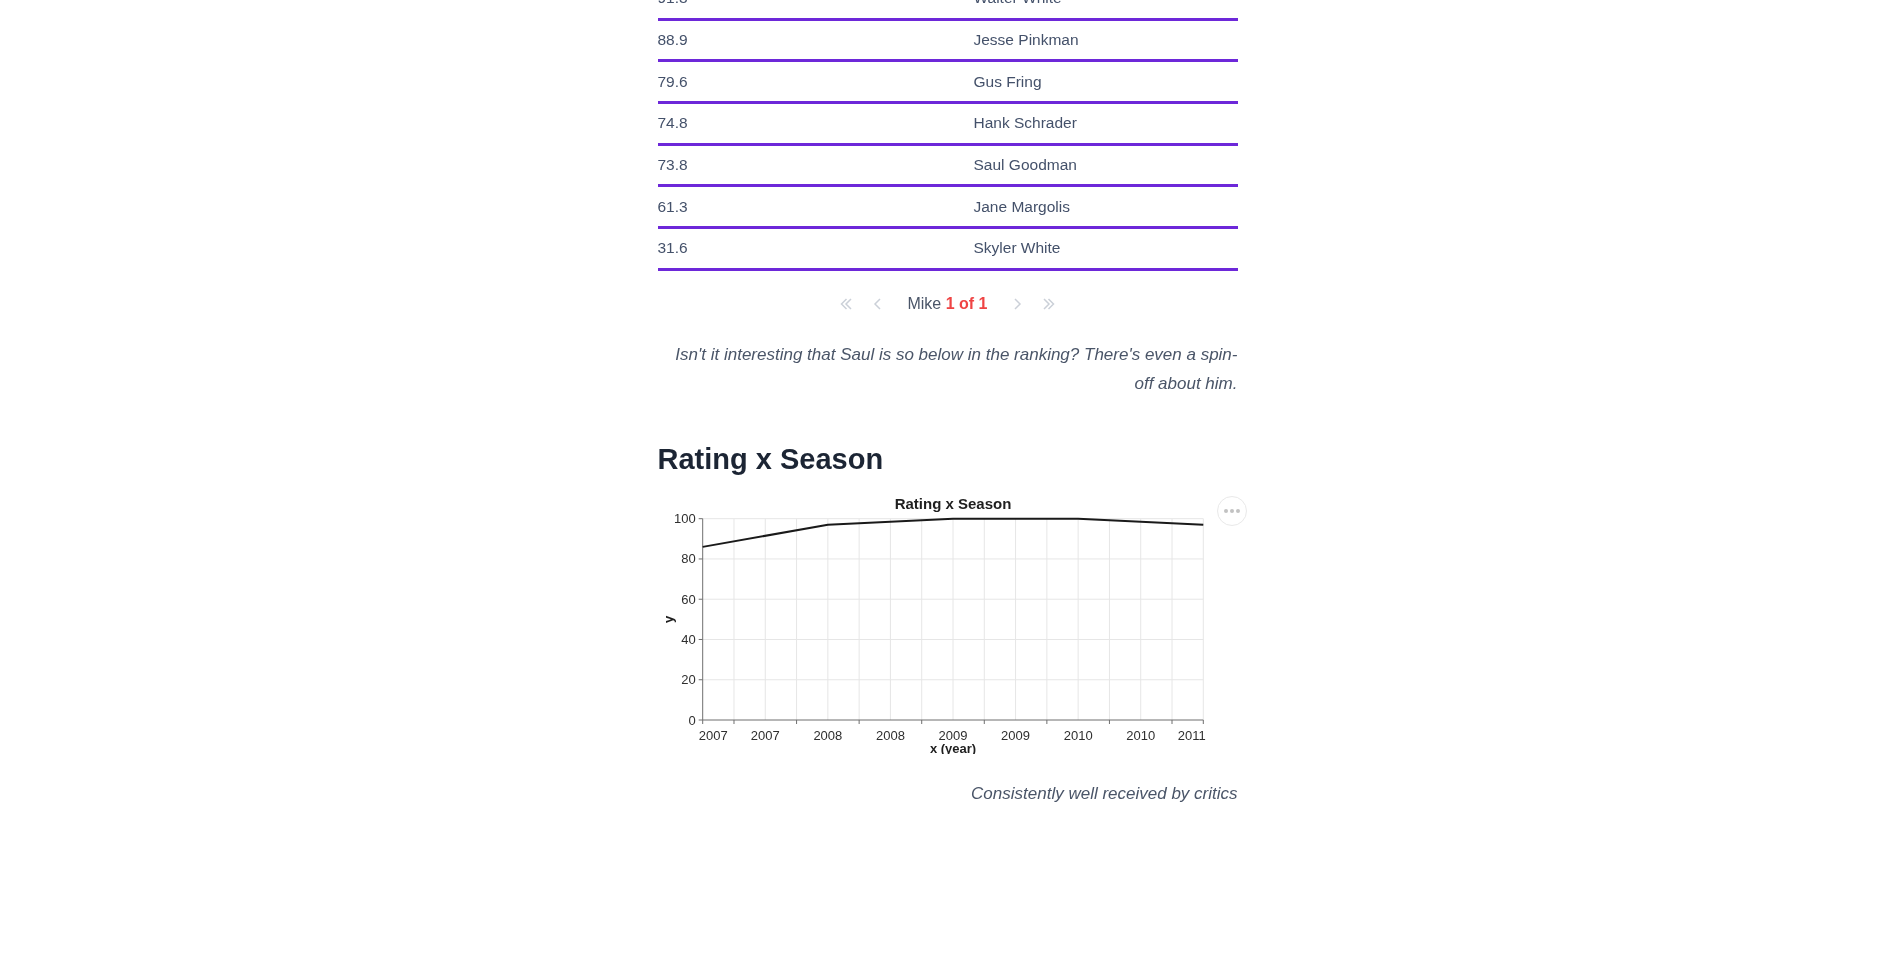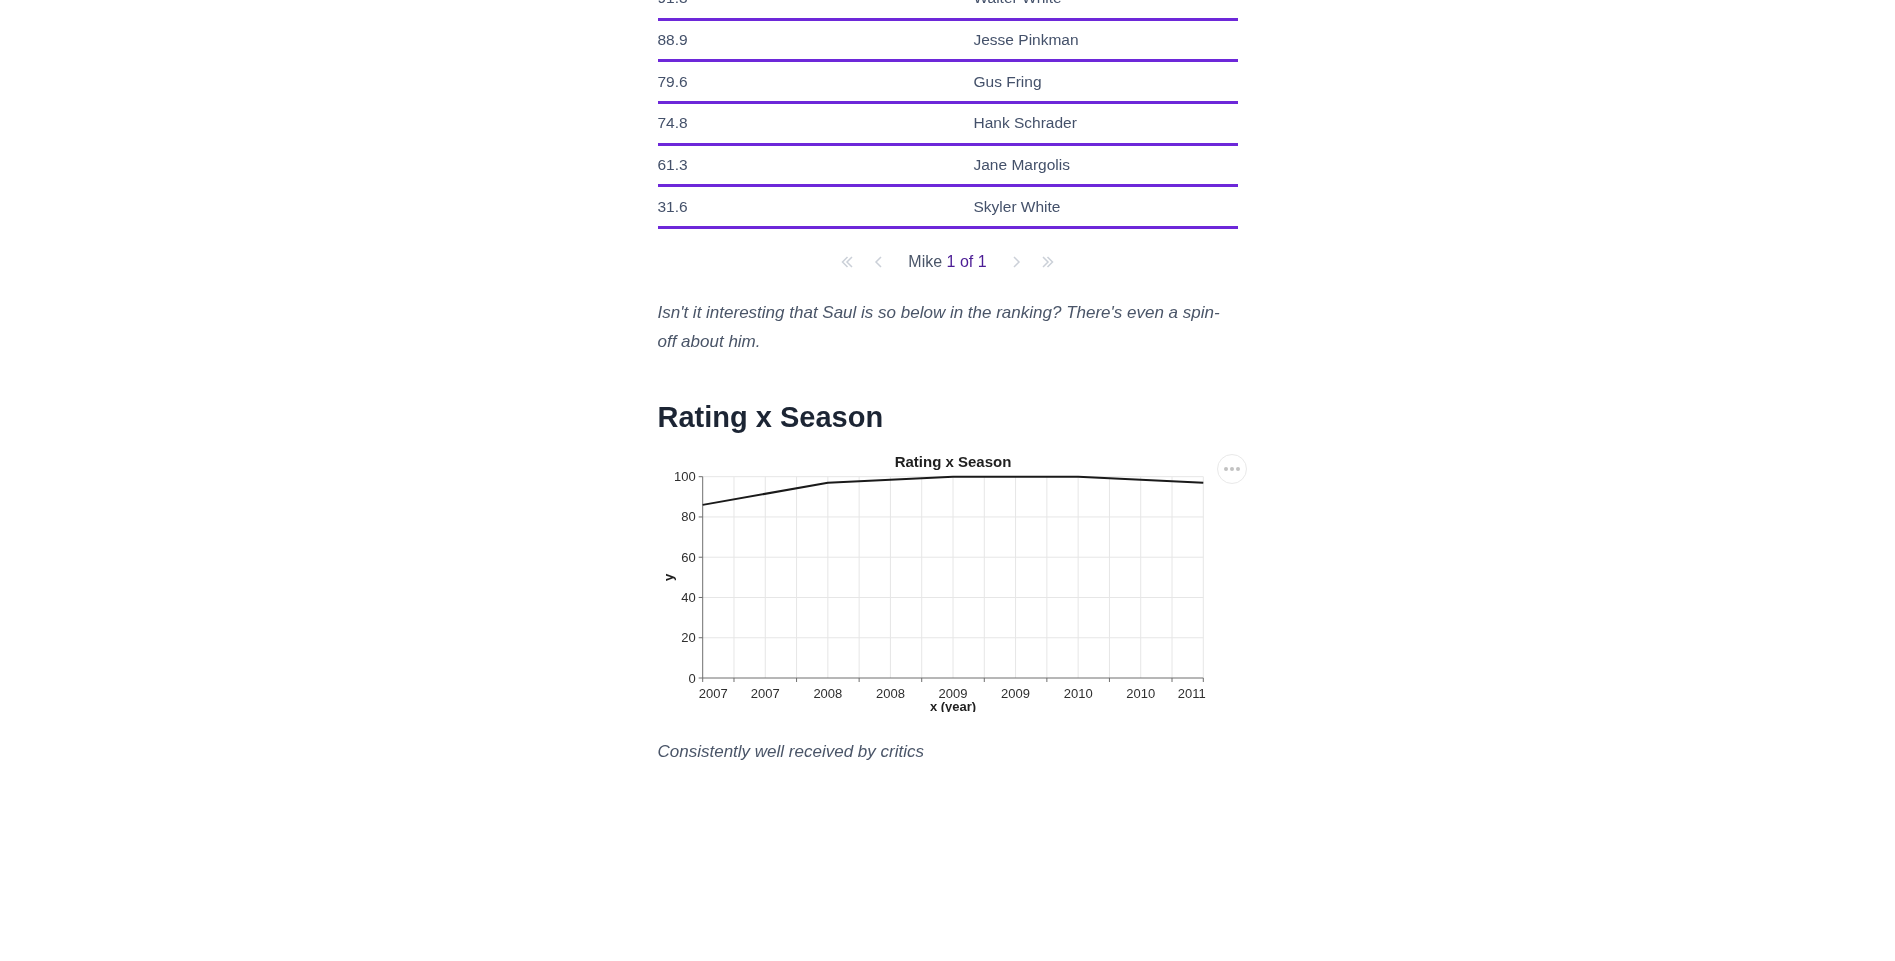--- a/index.html
+++ b/index.html
@@ -14,23 +14,23 @@
     border-bottom:3px solid #6d28d9;font-size:15.5px;color:#44516a;
   }
   .trow:first-child{margin-top:-21px;}
   .cell-rating{width:268px;flex:none;}
   .cell-name{flex:1;margin-left:48px;}
   
   .pagination{display:flex;justify-content:center;align-items:center;gap:14px;margin-top:15px;height:36px;}
   .pg-btn{background:none;border:none;padding:0;margin:0;height:18px;cursor:pointer;display:flex;align-items:center;}
   .pg-btn svg{display:block;}
   .pagetext{font-size:16px;color:#4a5568;margin:0 6px;white-space:nowrap;}
-  .pagetext b{color:#4c1d95;font-weight:400;}
+  .pagetext b{color:#ef4444;font-weight:700;}
   
-  .note{font-style:italic;color:#4a5568;font-size:17px;line-height:29px;margin:18px 0 0 0;}
+  .note{font-style:italic;color:#4a5568;font-size:17px;line-height:29px;margin:18px 0 0 0;text-align:right;}
   .note.below-chart{margin-top:20px;line-height:26px;}
   h2.section{font-size:29px;font-weight:700;color:#1c2534;margin:44px 0 0 0;line-height:34px;}
   
   .chart-wrap{position:relative;margin-top:20px;height:265px;}
   .chart-wrap svg{display:block;margin-top:7px;}
   .chart-menu{
     position:absolute;top:0;right:-9px;width:30px;height:30px;border-radius:50%;
     border:1px solid #e9e9e9;background:#fff;cursor:pointer;padding:0;
     display:flex;align-items:center;justify-content:center;
   }
@@ -51,20 +51,24 @@
         <div class="cell-rating">88.9</div>
         <div class="cell-name">Jesse Pinkman</div>
       </div>
       <div class="trow">
         <div class="cell-rating">79.6</div>
         <div class="cell-name">Gus Fring</div>
       </div>
       <div class="trow">
         <div class="cell-rating">74.8</div>
         <div class="cell-name">Hank Schrader</div>
+      </div>
+      <div class="trow">
+        <div class="cell-rating">73.8</div>
+        <div class="cell-name">Saul Goodman</div>
       </div>
       <div class="trow">
         <div class="cell-rating">61.3</div>
         <div class="cell-name">Jane Margolis</div>
       </div>
       <div class="trow">
         <div class="cell-rating">31.6</div>
         <div class="cell-name">Skyler White</div>
       </div>
     </div>

